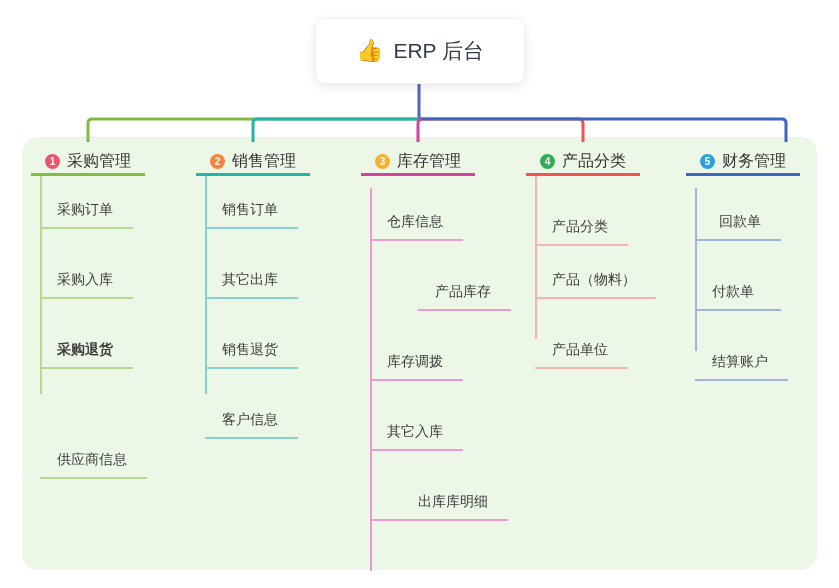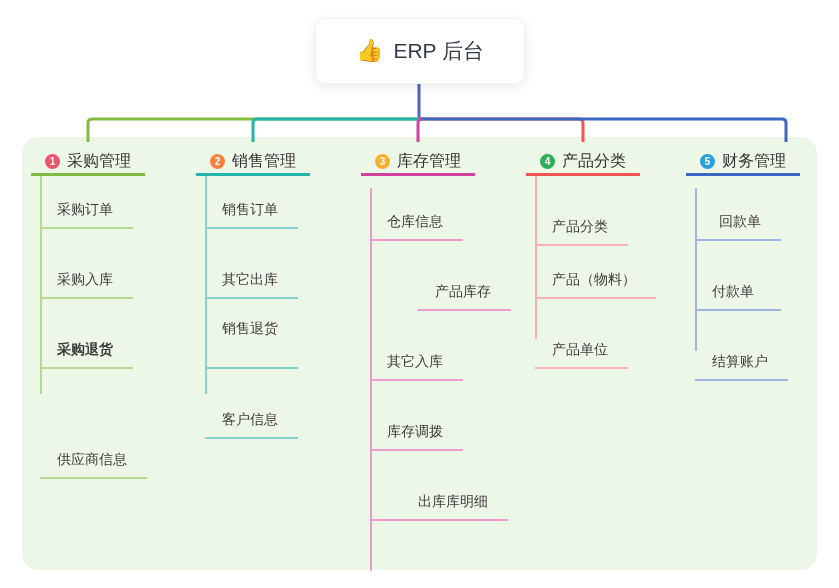--- a/index.html
+++ b/index.html
@@ -85,44 +85,44 @@
       <span>销售管理</span>
     </div>
     <div class="branch-children" style="left: 205px; top: 176px;">
       <div class="rail" style="background: rgb(133, 211, 204); height: 218px;"></div>
       <div class="child-item first" style="border-bottom-color: rgb(133, 211, 204);">
         <span>销售订单</span>
       </div>
       <div class="child-item" style="border-bottom-color: rgb(133, 211, 204);">
         <span>其它出库</span>
       </div>
-      <div class="child-item" style="border-bottom-color: rgb(133, 211, 204); align-items: center;">
+      <div class="child-item" style="border-bottom-color: rgb(133, 211, 204);">
         <span>销售退货</span>
       </div>
       <div class="child-item" style="border-bottom-color: rgb(133, 211, 204);">
         <span>客户信息</span>
       </div>
     </div>
     <div class="branch-title" style="left: 361px; top: 150px; width: 114px; border-bottom-color: rgb(212, 65, 158);">
       <span class="badge" style="background: rgb(251, 175, 44);">3</span>
       <span>库存管理</span>
     </div>
     <div class="branch-children" style="left: 370px; top: 188px;">
       <div class="rail" style="background: rgb(235, 155, 206); height: 383px;"></div>
       <div class="child-item first" style="border-bottom-color: rgb(235, 155, 206);">
         <span>仓库信息</span>
       </div>
       <div class="child-item" style="border-bottom-color: rgb(235, 155, 206); margin-left: 48px;">
         <span>产品库存</span>
       </div>
       <div class="child-item" style="border-bottom-color: rgb(235, 155, 206);">
-        <span>其它入库</span>
+        <span>库存调拨</span>
       </div>
       <div class="child-item" style="border-bottom-color: rgb(235, 155, 206);">
-        <span>库存调拨</span>
+        <span>其它入库</span>
       </div>
       <div class="child-item" style="border-bottom-color: rgb(235, 155, 206); padding-left: 48px;">
         <span>出库库明细</span>
       </div>
     </div>
     <div class="branch-title" style="left: 526px; top: 150px; width: 114px; border-bottom-color: rgb(242, 83, 83);">
       <span class="badge" style="background: rgb(47, 174, 83);">4</span>
       <span>产品分类</span>
     </div>
     <div class="branch-children" style="left: 535px; top: 176px;">

